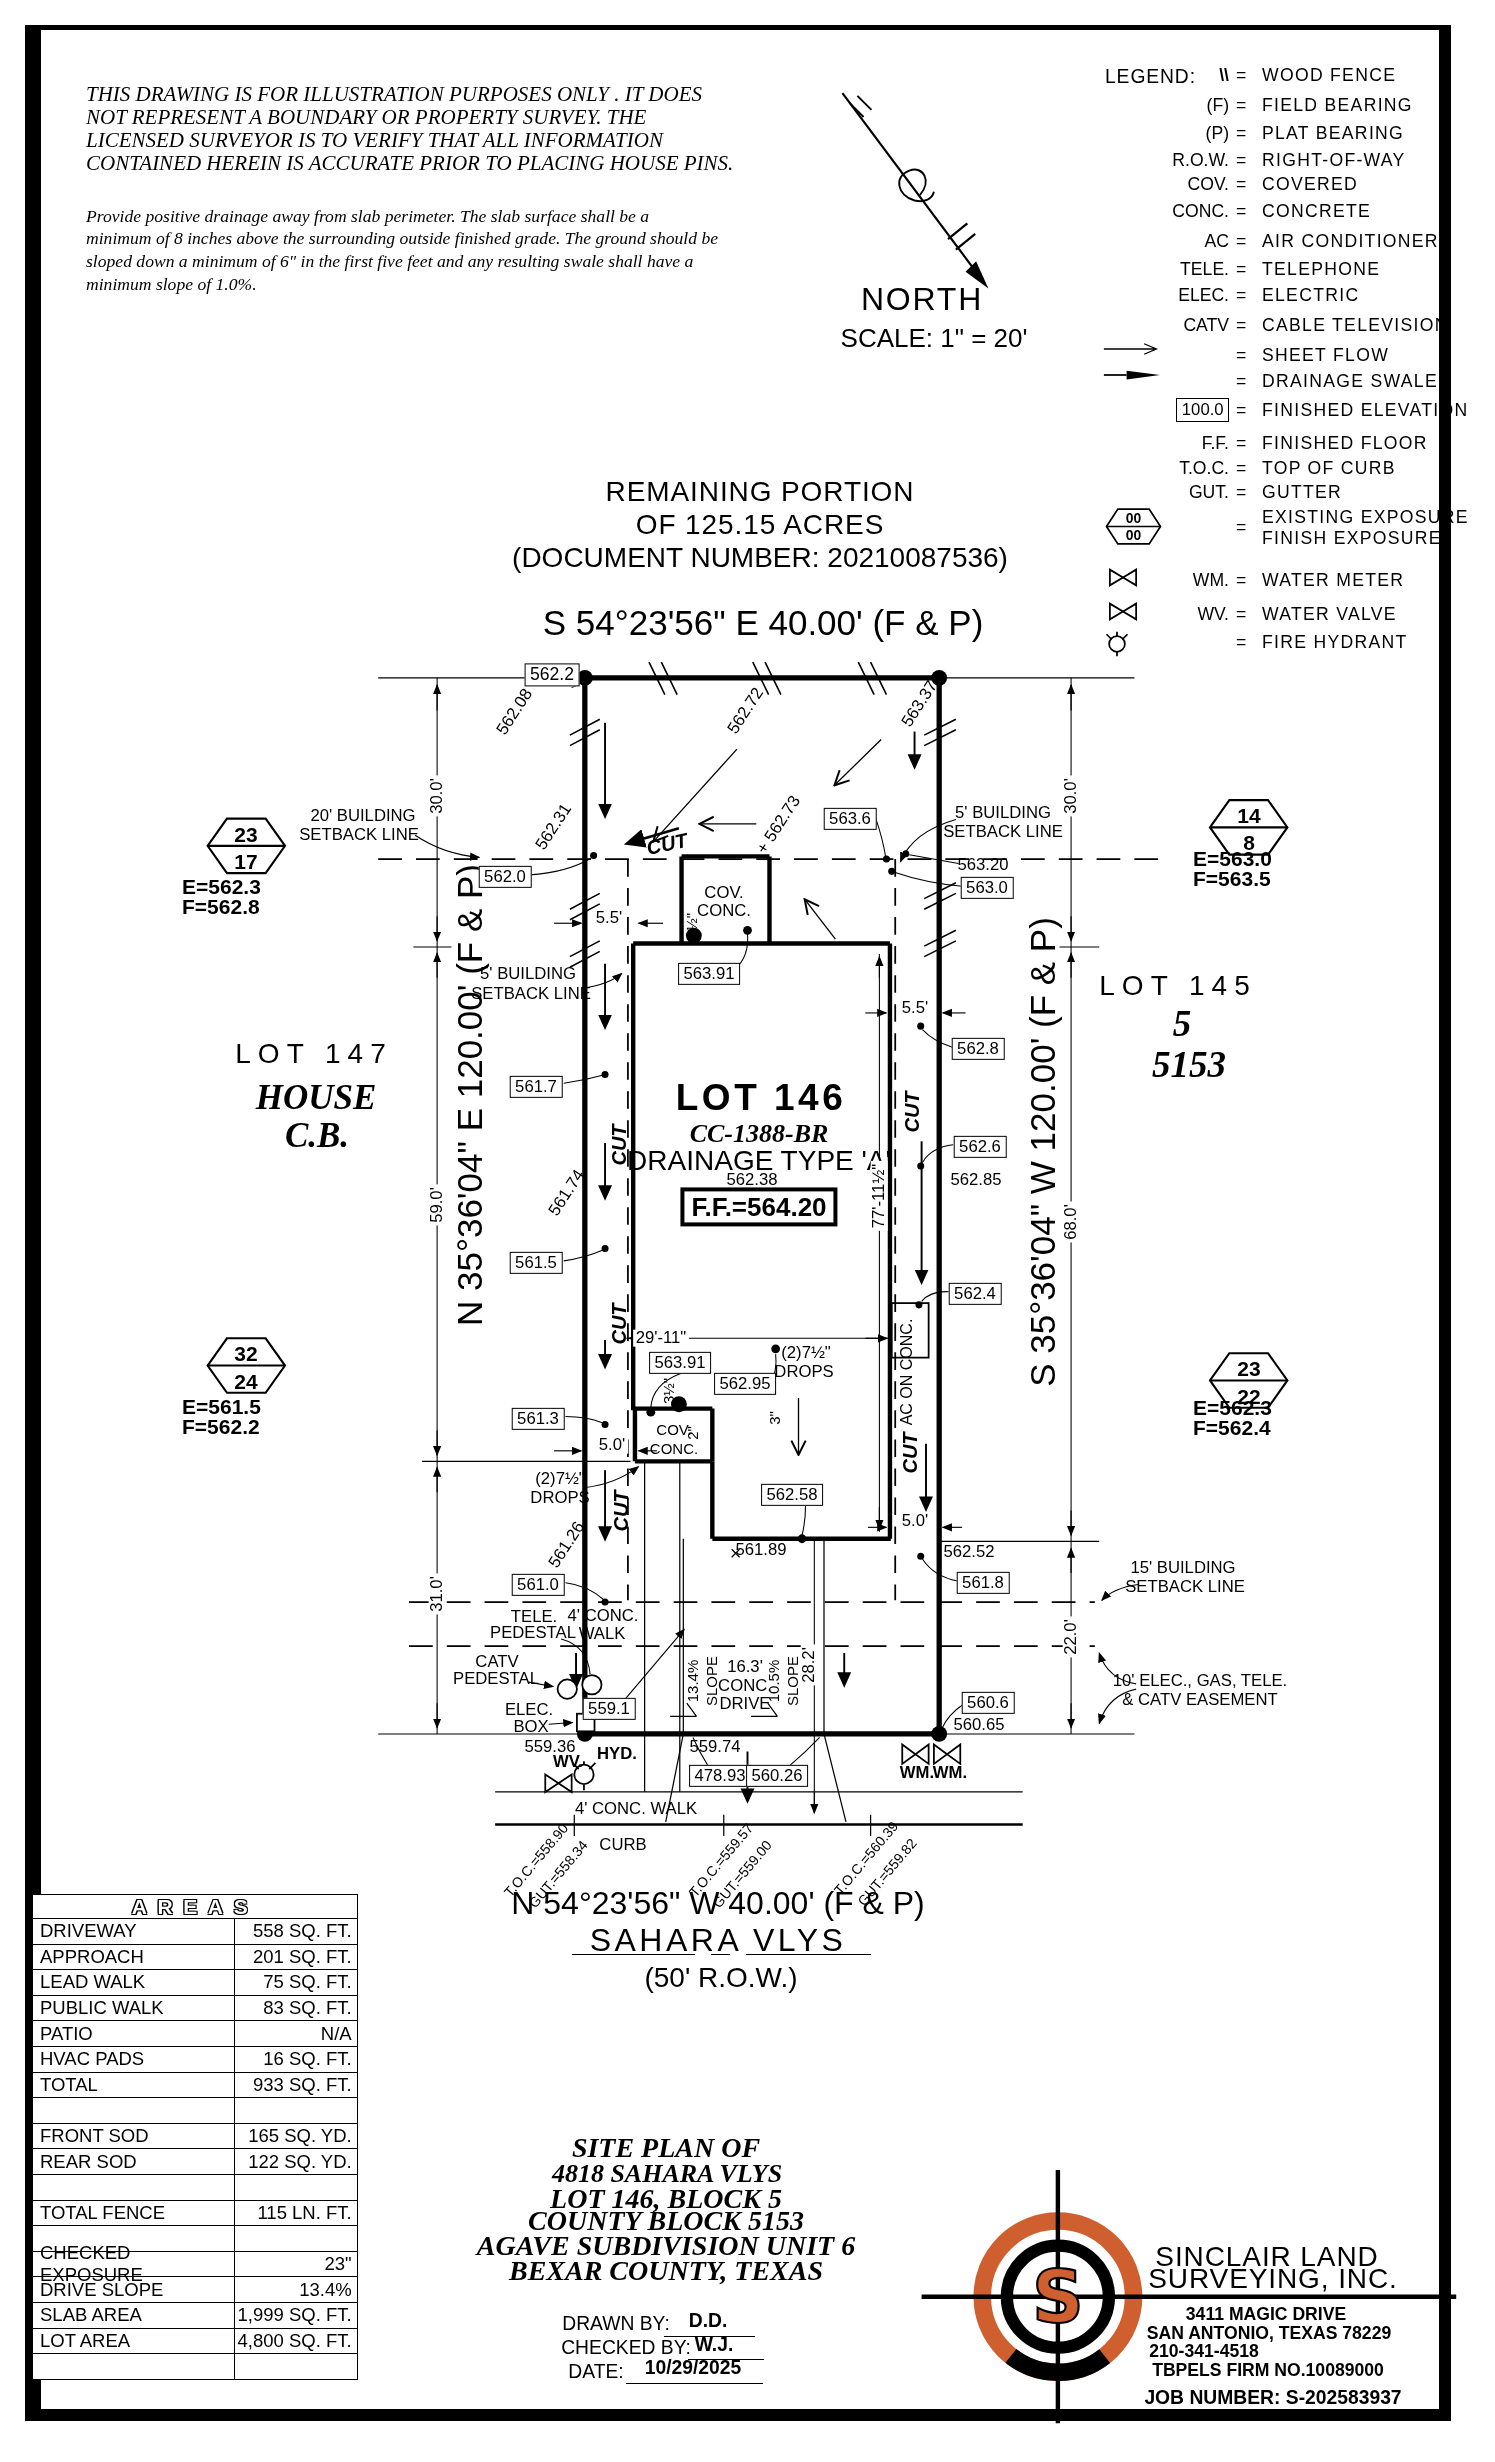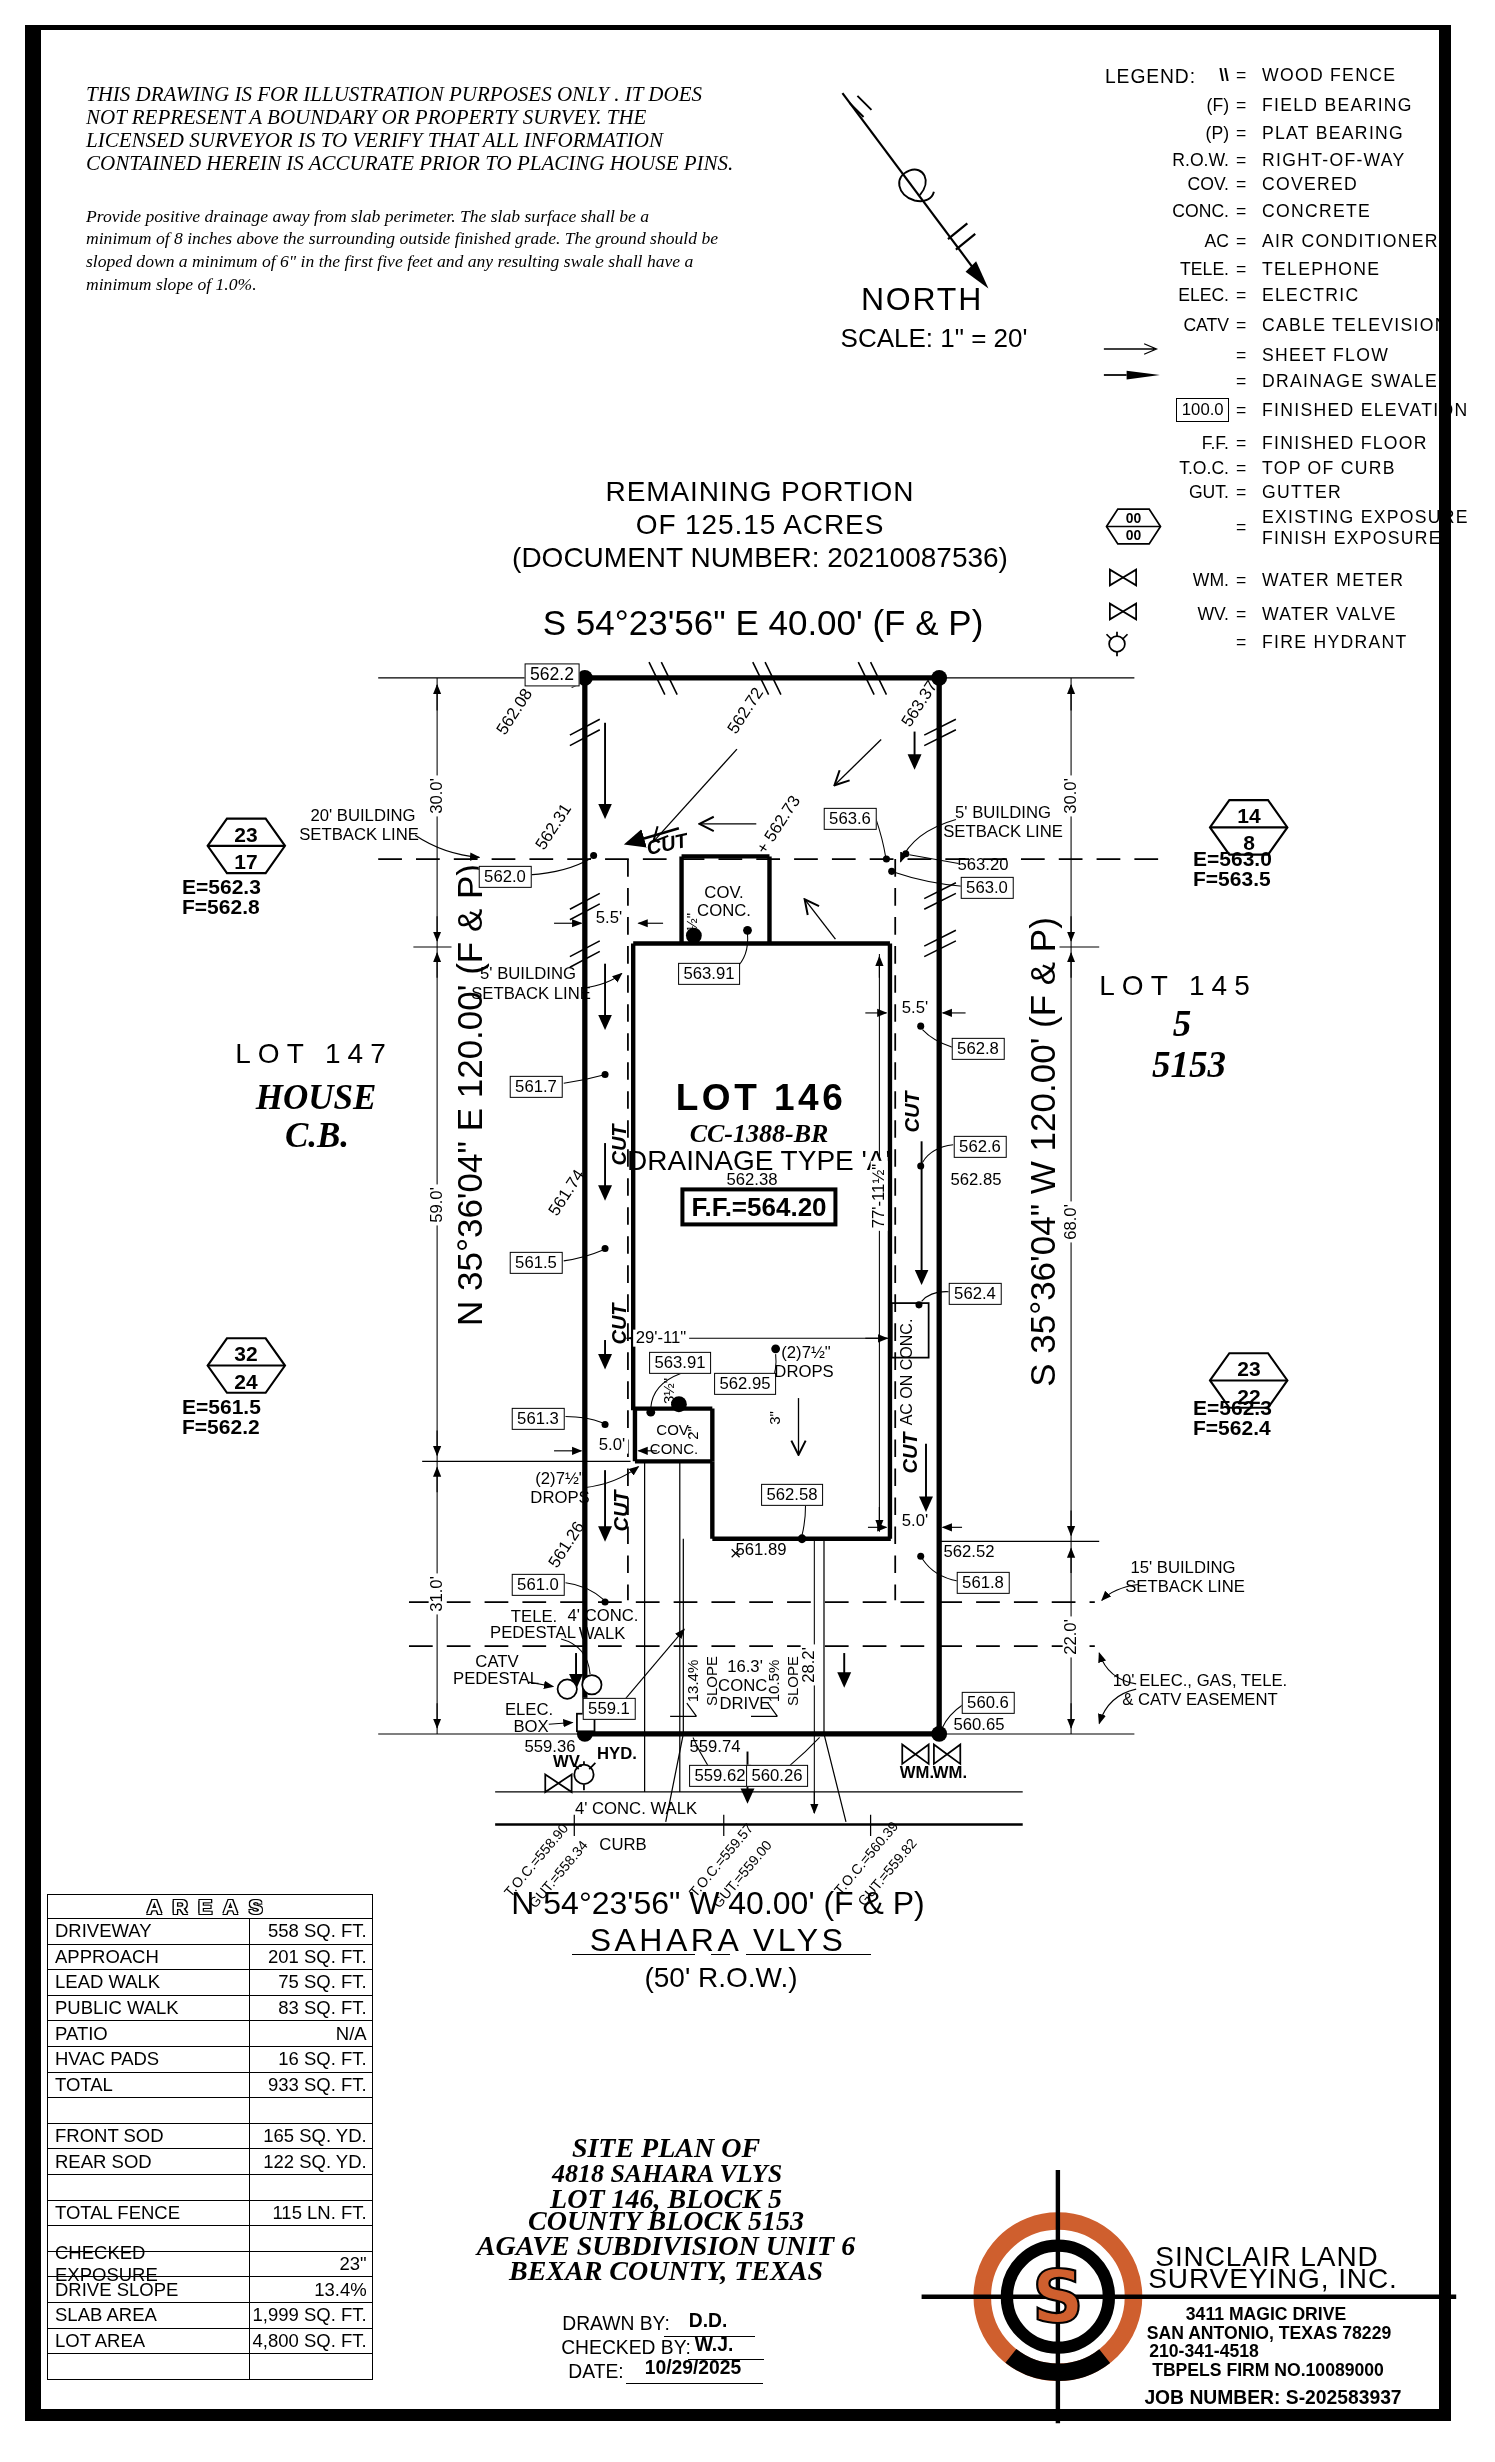--- a/index.html
+++ b/index.html
@@ -18,21 +18,21 @@
   .ser{font-family:"Liberation Serif",serif;font-style:italic;font-weight:bold;}
   .it{font-family:"Liberation Serif",serif;font-style:italic;}
   .bold{font-weight:bold;}
   .f16{font-size:14px}.f17{font-size:15px}.f19{font-size:16.7px}.f20{font-size:17.6px}.f22{font-size:19.3px}.f24{font-size:21px}.f26{font-size:28px}.f28{font-size:28px}.f30{font-size:26px}.f32{font-size:28px}.f36{font-size:32px}.f40{font-size:35px}.f42{font-size:37px}
   .ls1{letter-spacing:0.9px}.ls2{letter-spacing:1.8px}.ls4{letter-spacing:3.5px}.ls8{letter-spacing:7px}
   .lrow{position:absolute;left:1102px;width:378px;display:flex;align-items:center;height:26px;}
   .lsym{width:134px;display:flex;justify-content:flex-end;align-items:center;padding-right:7px;box-sizing:border-box;font-size:17.6px;}
   .leq{width:26px;font-size:17.6px;}
   .ldesc{font-size:17.6px;letter-spacing:1.3px;}
   .outl{color:#fff;text-shadow:-1.2px -1.2px 0 #000,1.2px -1.2px 0 #000,-1.2px 1.2px 0 #000,1.2px 1.2px 0 #000;}
-  .tbl{position:absolute;left:47px;top:1894px;width:326px;border:1.8px solid #000;box-sizing:border-box;background:#fff;}
+  .tbl{position:absolute;left:32px;top:1894px;width:326px;border:1.8px solid #000;box-sizing:border-box;background:#fff;}
   .trow{display:flex;height:24.6px;border-top:1.8px solid #000;align-items:center;}
   .tl{width:201px;padding-left:7px;font-size:18.5px;box-sizing:border-box;}
   .tv{flex:1;border-left:1.8px solid #000;height:100%;display:flex;align-items:center;justify-content:flex-end;padding-right:5.3px;font-size:18.5px;box-sizing:border-box;}
   .ttitle{height:23px;display:flex;align-items:center;justify-content:center;}
   .ffbox{border:4.4px solid #000;background:#fff;padding:2.6px 7px;font-weight:bold;font-size:26px;}
   .ul{position:absolute;border-top:1.8px solid #000;height:0;}
 </style>
 </head>
 <body>
 
@@ -489,21 +489,21 @@
 <div class="s bx f19" style="left:536px;top:1263px">561.5</div>
 <div class="s bx f19" style="left:745px;top:1384px">562.95</div>
 <div class="s bx f19" style="left:680px;top:1363px">563.91</div>
 <div class="s bx f19" style="left:975px;top:1294px">562.4</div>
 <div class="s bx f19" style="left:538px;top:1419px">561.3</div>
 <div class="s bx f19" style="left:792px;top:1495px">562.58</div>
 <div class="s bx f19" style="left:538px;top:1585px">561.0</div>
 <div class="s bx f19" style="left:983px;top:1583px">561.8</div>
 <div class="s bx f19" style="left:609px;top:1709px">559.1</div>
 <div class="s bx f19" style="left:988px;top:1703px">560.6</div>
-<div class="s bx f19" style="left:720px;top:1776px">559.62</div>
+<div class="s bx f19" style="left:720px;top:1776px">478.93</div>
 <div class="s bx f19" style="left:777px;top:1776px">560.26</div>
 
 <div class="s f19" style="left:983px;top:865px">563.20</div>
 <div class="s f19" style="left:976px;top:1180px">562.85</div>
 <div class="s f19" style="left:969px;top:1552px">562.52</div>
 <div class="s f19" style="left:979px;top:1725px">560.65</div>
 <div class="s f19" style="left:550px;top:1747px">559.36</div>
 <div class="s f19" style="left:715px;top:1747px">559.74</div>
 <div class="s f19" style="left:761px;top:1550px">561.89</div>
 

